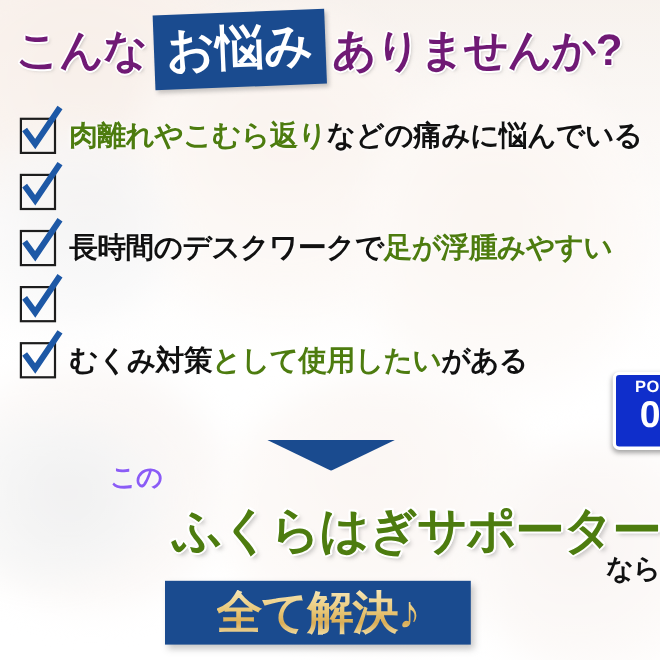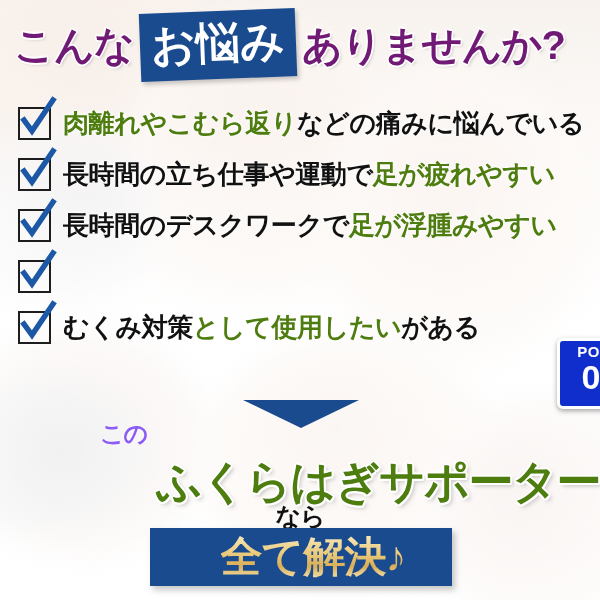--- a/index.html
+++ b/index.html
@@ -239,41 +239,40 @@
        1.5px 1.5px 0 #fff, -1.5px 1.5px 0 #fff, 1.5px -1.5px 0 #fff, -1.5px -1.5px 0 #fff,
        3px 3px 4px rgba(110,110,110,.38);
   }
 
   
   .nara {
     position: absolute;
     left: 0;
     top: 500px;
     width: 600px;
-    text-align: center;
+    text-align: right;
     font-size: 25px;
     font-weight: 700;
     color: #111111;
     letter-spacing: -1px;
     text-shadow: 0 0 3px rgba(255,255,255,.9);
   }
 
   
   .solution-box {
     position: absolute;
     left: 150px;
     top: 528px;
     width: 278px;
     height: 58px;
     background: #1a4b8f;
     box-shadow: 3px 4px 6px rgba(95,95,95,.35);
     display: flex;
     align-items: center;
     justify-content: center;
-    padding-left: 24px;
   }
   .solution-text {
     font-size: 42px;
     font-weight: 700;
     letter-spacing: -1px;
     color: #edd08a;
     line-height: 1;
     white-space: nowrap;
     background: linear-gradient(180deg, #f6e6b6 0%, #e9c878 45%, #d9ad56 72%, #f2dfa8 100%);
     -webkit-background-clip: text;
@@ -312,21 +311,20 @@
           </svg>
         </span>
         <span class="check-text"><span class="hi">肉離れやこむら返り</span><span>などの痛みに悩んでいる</span></span>
       </div>
       <div class="check-row">
         <span class="checkbox">
           <svg viewBox="0 0 40 42" xmlns="http://www.w3.org/2000/svg">
             <path d="M7 22 L15 33 L36 2" fill="none" stroke="#1d58a6" stroke-width="5.5" stroke-linecap="square" stroke-linejoin="miter"></path>
           </svg>
         </span>
-        <span class="check-text"><span>長時間の立ち仕事や運動で</span><span class="hi">足が疲れやすい</span></span>
       </div>
       <div class="check-row">
         <span class="checkbox">
           <svg viewBox="0 0 40 42" xmlns="http://www.w3.org/2000/svg">
             <path d="M7 22 L15 33 L36 2" fill="none" stroke="#1d58a6" stroke-width="5.5" stroke-linecap="square" stroke-linejoin="miter"></path>
           </svg>
         </span>
         <span class="check-text"><span>長時間のデスクワークで</span><span class="hi">足が浮腫みやすい</span></span>
       </div>
       <div class="check-row">

